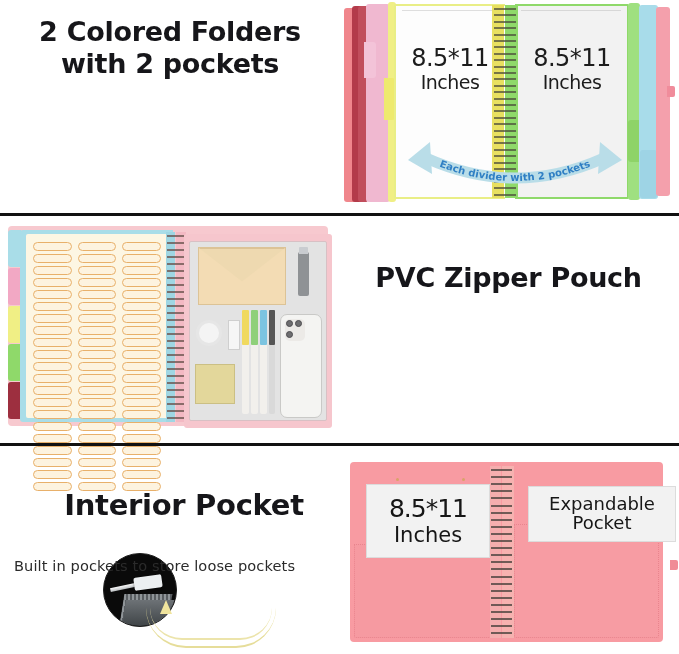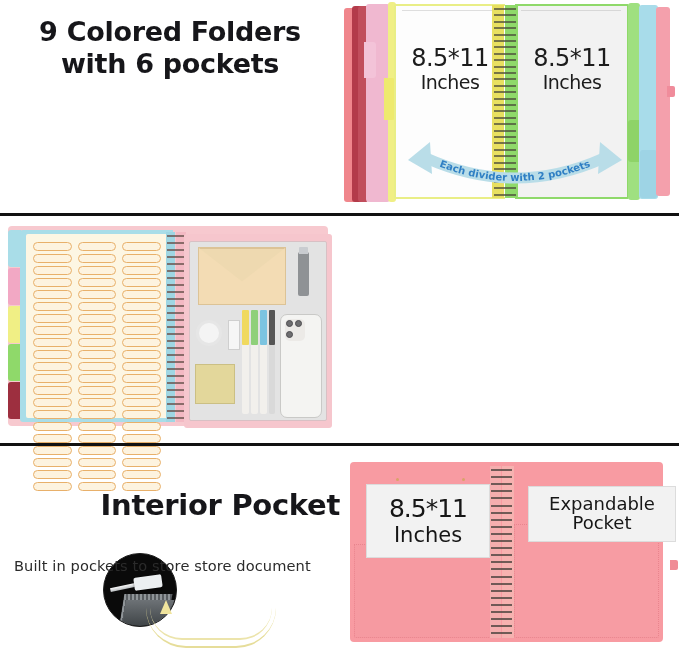--- a/index.html
+++ b/index.html
@@ -28,21 +28,21 @@
   .img-col  { position: relative; width: 339px; height: 100%; }
 
   .headline {
     position: absolute; left: 0; width: 340px;
     text-align: center;
     font-weight: bold;
     color: #16161a;
     line-height: 1.18;
     letter-spacing: -0.3px;
   }
-  .headline.left-al { text-align: right; padding-left: 28px; }
+  .headline.left-al { text-align: center; padding-left: 28px; }
 
   .body-text {
     position: absolute;
     font-size: 14.6px;
     color: #2b2b2b;
     line-height: 28px;
     letter-spacing: 0.1px;
   }
 
   
@@ -259,22 +259,22 @@
   .clasp3 { position: absolute; left: 320px; top: 98px; width: 8px; height: 10px; background: #f08c96; border-radius: 0 2px 2px 0;}
 </style>
 </head>
 <body>
 
 <div class="sheet">
 
   <div class="panel panel-1">
     <div class="text-col">
       <div class="headline p1-head">
-        <span>9 Colored Folders</span><br>
-        <span>with 6 pockets</span>
+        <span>2 Colored Folders</span><br>
+        <span>with 2 pockets</span>
       </div>
     </div>
 
     <div class="img-col">
       <div class="art1">
         <div class="f-layer l-pink-out"></div>
         <div class="f-layer l-dkred"></div>
         <div class="f-layer l-dkred2"></div>
         <div class="f-layer l-pink-in"></div>
         <div class="f-layer l-tab-pink"></div>
@@ -503,30 +503,31 @@
           <div class="zc-bar"></div>
           <div class="zc-slider"></div>
         </div>
         <div class="cord"></div>
         <div class="cord2"></div>
         <div class="zip-pull"></div>
       </div>
     </div>
 
     <div class="text-col">
+      <div class="headline p2-head">PVC Zipper Pouch</div>
     </div>
   </div>
 
   <div class="divider div-2"></div>
 
   <div class="panel panel-3">
     <div class="text-col">
       <div class="headline left-al p3-head">Interior Pocket</div>
       <div class="body-text p3-body">
-        <span>Built in pockets to store store document</span><br>
+        <span>Built in pockets to store loose pockets</span><br>
       </div>
     </div>
 
     <div class="img-col">
       <div class="art3">
         <div class="binder3">
           <div class="pocket-l"></div>
           <div class="pocket-r"></div>
           <span class="rivet" style="left:46px;top:16px;"></span>
           <span class="rivet" style="left:112px;top:16px;"></span>

